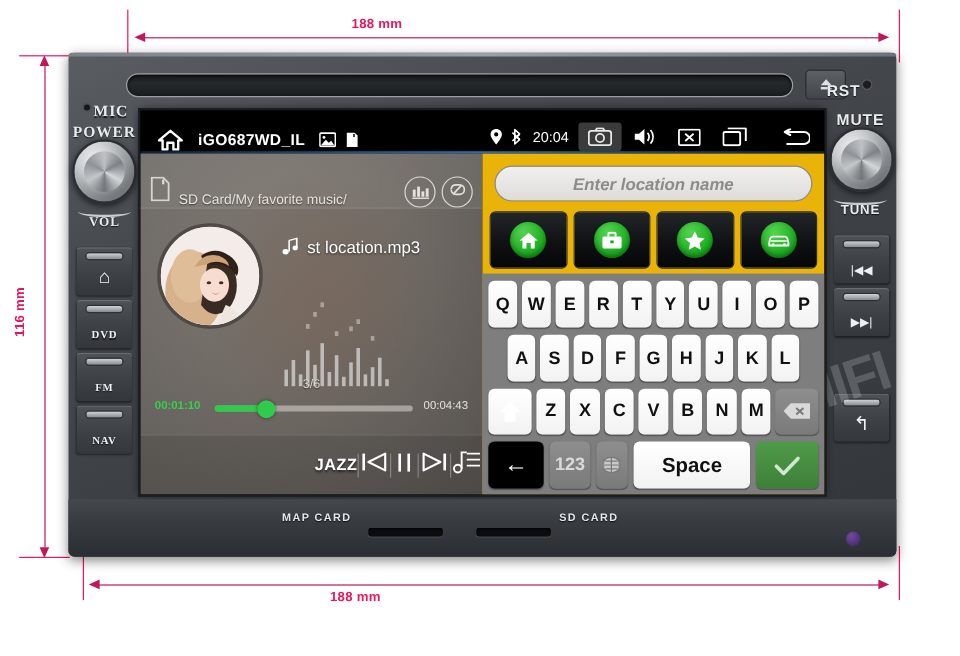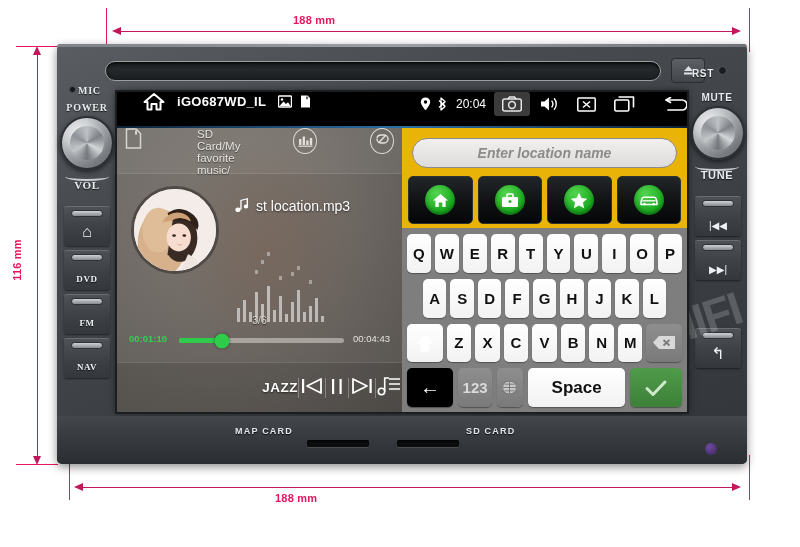--- a/index.html
+++ b/index.html
@@ -74,21 +74,21 @@
     border-radius:50%; background:#1b1d20; border:1px solid #55595e;
   }
 
   
   .side { position:absolute; top:0; width:60px; height:100%; }
   .side-l { left:0;font-family:Liberation Serif, serif; }
   .side-r { right:0; }
 
   .side-label {
     position:absolute;
-    color:#e9ecef; font-size:10px; font-weight:bold;
+    color:#e9ecef; font-size:13px; font-weight:bold;
     letter-spacing:.7px; text-align:center; width:60px;
     text-shadow: 0 1px 1px rgba(0,0,0,.8);
   }
   .mic-dot {
     position:absolute; width:7px; height:7px; border-radius:50%;
     background:#16181a; border:1px solid #4d5156;
   }
   .knob {
     position:absolute;
     width:54px; height:54px; border-radius:50%;
@@ -138,23 +138,23 @@
   #screen {
     position:absolute;
     left:60px; top:48px; width:570px; height:320px;
     background:#000;
     overflow:hidden;
     box-shadow: 0 0 0 2px #1b1d1f, 0 0 8px rgba(0,0,0,.8);
   }
 
   
   .statusbar {
-    position:absolute; left:12px; top:0; width:100%; height:34px;
+    position:absolute; left:0; top:0; width:100%; height:34px;
     background:#000;
-    display:flex; align-items:flex-start;
+    display:flex; align-items:flex-end;
   }
   .sb-left { display:flex; align-items:center; gap:12px; padding-left:14px; width:285px; }
   .sb-right { display:flex; align-items:center; gap:2px; flex:1; padding-left:6px; }
   .sb-title { color:#fff; font-size:13px; font-weight:bold; letter-spacing:.3px; }
   .sb-icon { display:flex; align-items:center; justify-content:center; }
   .sb-time { color:#fff; font-size:12px; padding:0 6px; }
   .sb-btn { padding:4px 8px; border-radius:3px; display:flex; align-items:center; }
   .sb-btn.active { background:#3b3b3b; }
   .blue-line { position:absolute; left:0; right:0; top:34px; height:2px;
     background:linear-gradient(90deg,#0c2237,#2a6fa8,#0c2237); }
@@ -165,25 +165,24 @@
     background: linear-gradient(135deg,#8b8782 0%, #7e7a75 35%, #6e6a66 70%, #66625e 100%);
     overflow:hidden;
   }
   .music-pane:before {
     content:"";
     position:absolute; inset:0;
     background: radial-gradient(ellipse at 52% 42%, rgba(120,95,80,.55) 0%, rgba(90,80,72,.25) 45%, rgba(50,48,46,.35) 100%);
   }
   .browse-bar {
     position:absolute; left:0; top:0; right:0; height:46px;
-    display:flex; align-items:flex-start; padding:0 8px;
+    display:flex; align-items:flex-end; padding:0 8px;
     background: rgba(255,255,255,.06);
     border-bottom:1px solid rgba(255,255,255,.10);
     z-index:2;
-    gap:48px;
   }
   .path-text { color:#e6e3df; font-size:11.5px; margin-left:7px; flex:1;
     text-shadow:0 1px 1px rgba(0,0,0,.5); }
   .circ-btn {
     width:26px; height:26px; border-radius:50%;
     border:1.5px solid #dedad5;
     display:flex; align-items:center; justify-content:center;
     margin-left:5px;
   }
 

